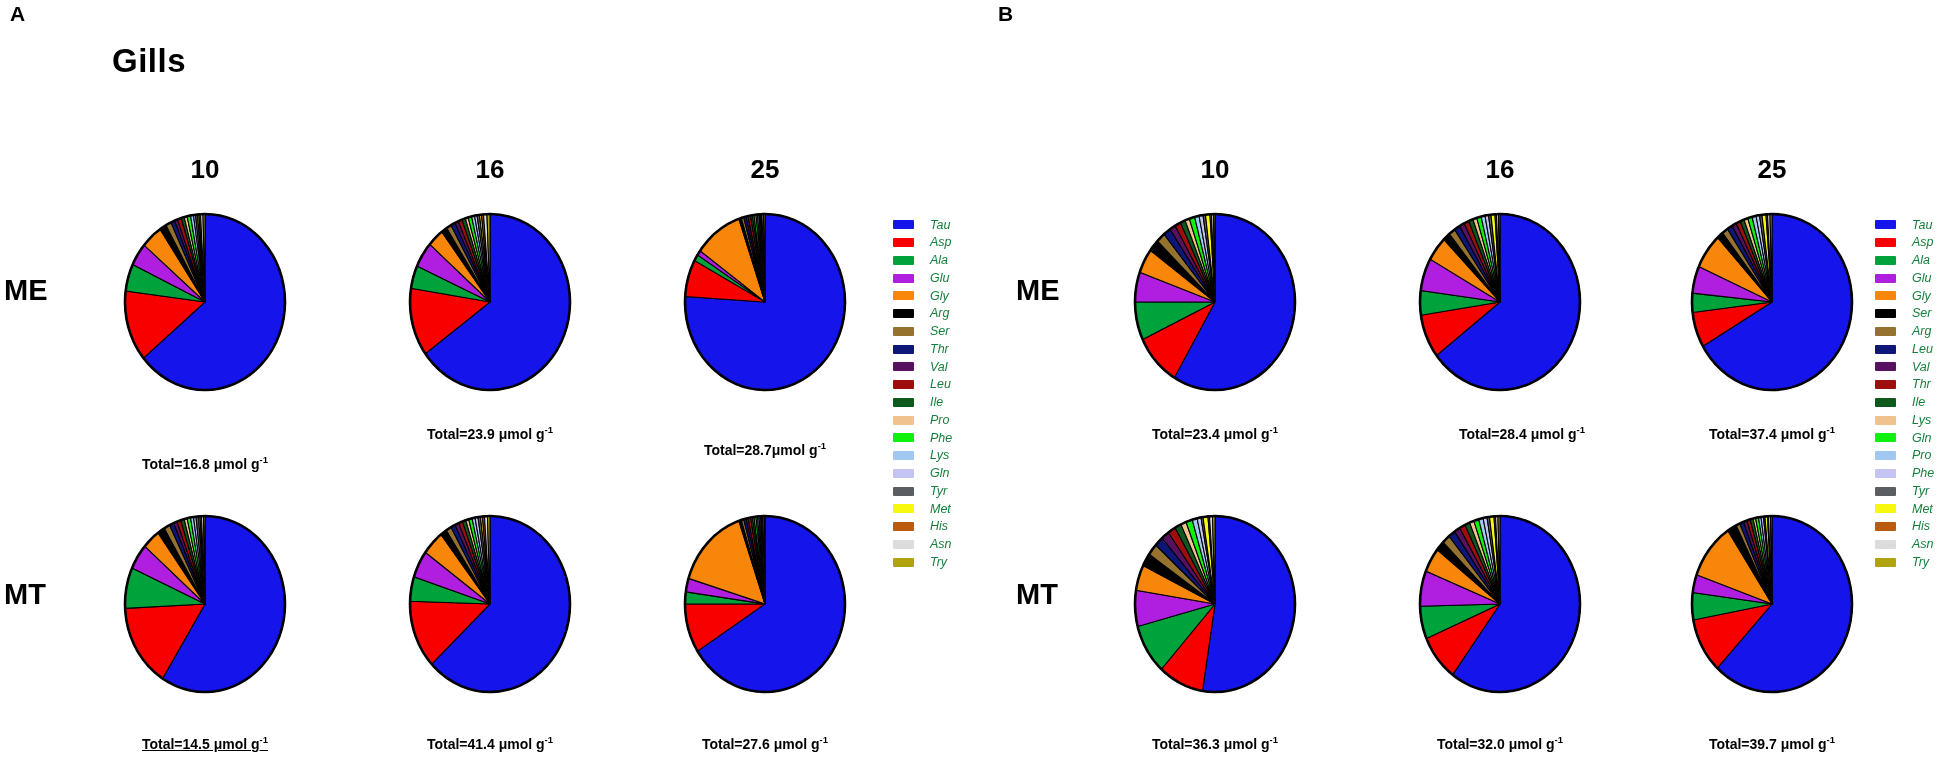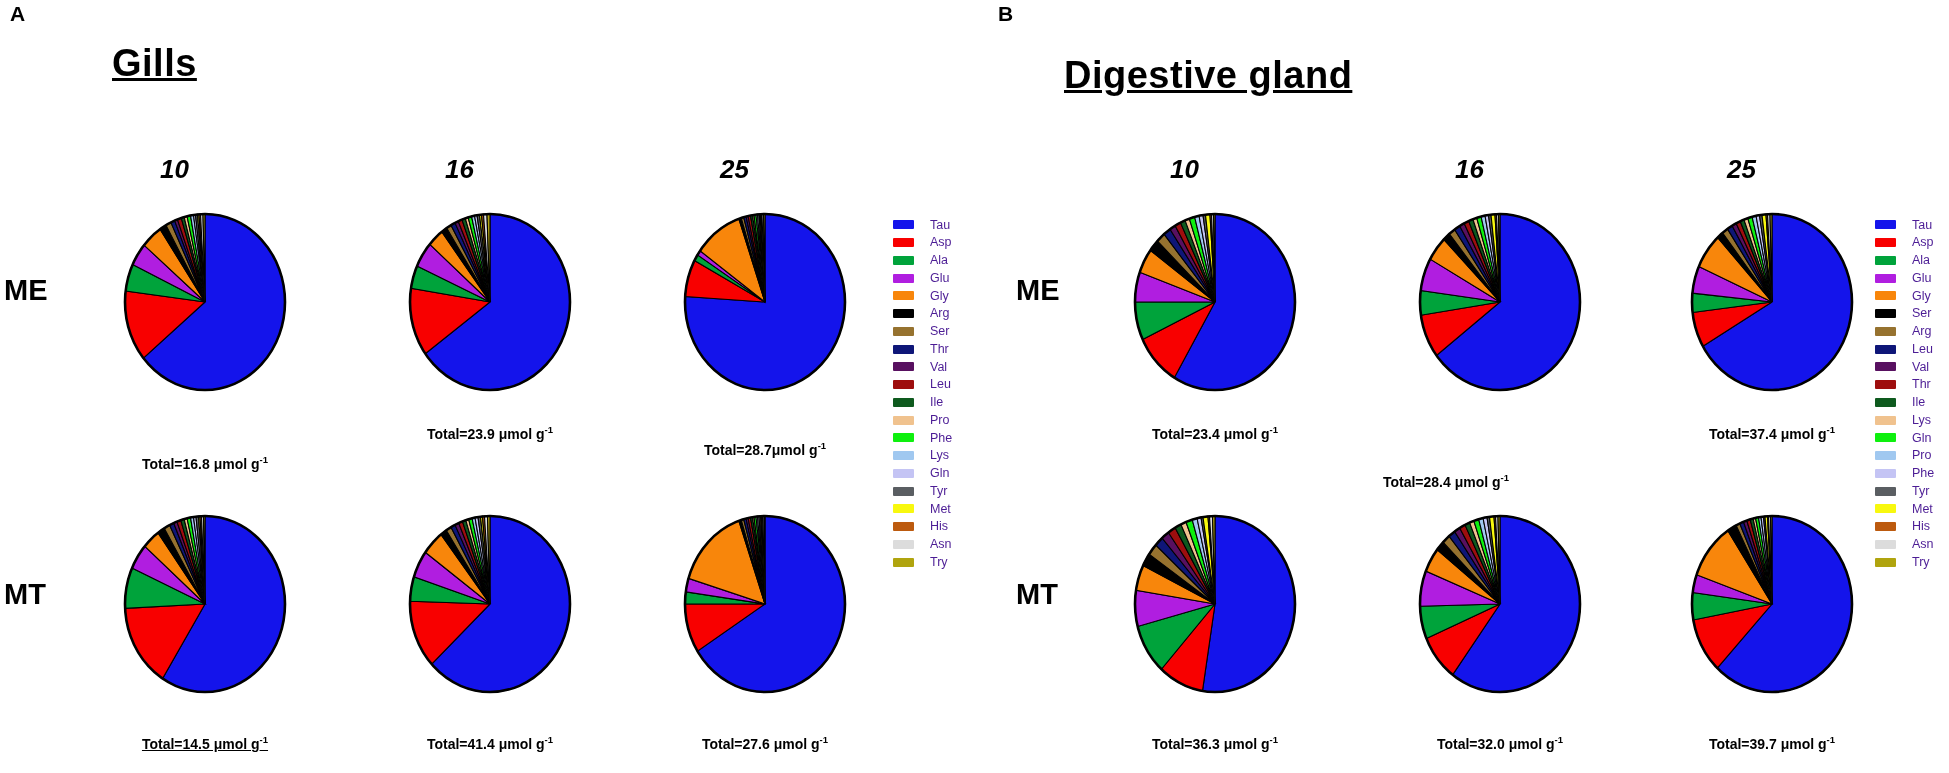--- a/index.html
+++ b/index.html
@@ -1,31 +1,31 @@
 <!DOCTYPE html>
 <html><head>
 <meta charset="utf-8">
 <style>
   html,body{margin:0;padding:0;background:#fff;}
   .canvas{
     position:relative;width:1949px;height:773px;background:#ffffff;
     font-family:"Liberation Sans",sans-serif;color:#000;overflow:hidden;
   }
   .panel-letter{position:absolute;font-size:21px;font-weight:bold;}
-  .panel-title{position:absolute;font-size:38px;font-weight:bold;letter-spacing:0.5px;text-decoration:underline;}
-  .temp-header{position:absolute;width:90px;font-size:26px;font-weight:bold;font-style:italic;}
+  .panel-title{position:absolute;font-size:33px;font-weight:bold;letter-spacing:0.5px;}
+  .temp-header{position:absolute;width:90px;text-align:center;font-size:26px;font-weight:bold;}
   .row-label{position:absolute;width:64px;text-align:left;font-size:29px;font-weight:bold;}
   .pie{position:absolute;width:180px;height:190px;}
   .pie svg{display:block;width:180px;height:190px;}
   .total{position:absolute;width:260px;text-align:center;font-size:14px;font-weight:bold;white-space:nowrap;}
   .total sup{font-size:9.5px;font-weight:bold;}
   .legend{position:absolute;width:75px;}
   .legend-row{display:flex;align-items:center;height:17.75px;}
   .legend-swatch{width:21px;height:9px;margin-right:16px;flex:0 0 auto;border-radius:1px;}
-  .legend-label{font-size:12.5px;color:#4c1d95;line-height:1;}
+  .legend-label{font-size:12.5px;color:#15803d;line-height:1;font-style:italic;}
 </style>
 </head>
 <body>
 
 <div class="canvas">
 
   <div class="panel-letter" style="left:10px;top:2px;">A</div>
   <div class="panel-title" style="left:112px;top:42px;">Gills</div>
 
   <div class="temp-header" style="left:160px;top:154px;">10</div>
@@ -270,21 +270,20 @@
         <span class="legend-swatch" style="background: rgb(220, 220, 220);"></span>
         <span class="legend-label">Asn</span>
       </div>
       <div class="legend-row">
         <span class="legend-swatch" style="background: rgb(176, 164, 14);"></span>
         <span class="legend-label">Try</span>
       </div>
     </div>
 
   <div class="panel-letter" style="left:998px;top:2px;">B</div>
-  <div class="panel-title" style="left:1064px;top:54px;">Digestive gland</div>
 
   <div class="temp-header" style="left:1170px;top:154px;">10</div>
   <div class="temp-header" style="left:1455px;top:154px;">16</div>
   <div class="temp-header" style="left:1727px;top:154px;">25</div>
 
   <div class="row-label" style="left:1016px;top:274px;">ME</div>
   <div class="row-label" style="left:1016px;top:578px;">MT</div>
 
   <div class="pie" style="left:1125px;top:207px;">
       <svg class="pie-svg" viewBox="0 0 180 190">
@@ -431,21 +430,21 @@
         <path d="M90,95 L81.47,7.50 A80,88 0 0 1 82.97,7.34 Z" fill="#5A5E62" stroke="#000" stroke-width="1.1"></path>
         <path d="M90,95 L82.97,7.34 A80,88 0 0 1 85.48,7.14 Z" fill="#F8F80E" stroke="#000" stroke-width="1.1"></path>
         <path d="M90,95 L85.48,7.14 A80,88 0 0 1 86.48,7.09 Z" fill="#BC5A0E" stroke="#000" stroke-width="1.1"></path>
         <path d="M90,95 L86.48,7.09 A80,88 0 0 1 88.49,7.02 Z" fill="#DCDCDC" stroke="#000" stroke-width="1.1"></path>
         <path d="M90,95 L88.49,7.02 A80,88 0 0 1 90.00,7.00 Z" fill="#B0A40E" stroke="#000" stroke-width="1.1"></path>
         <ellipse cx="90" cy="95" rx="80" ry="88" fill="none" stroke="#000" stroke-width="2.6"></ellipse>
       </svg>
     </div>
 
   <div class="total" style="left:1085px;top:424px;"><span>Total=23.4 μmol g</span><sup>-1</sup></div>
-  <div class="total" style="left:1316px;top:424px;margin-top:48px;"><span>Total=28.4 μmol g</span><sup>-1</sup></div>
+  <div class="total" style="left:1392px;top:424px;"><span>Total=28.4 μmol g</span><sup>-1</sup></div>
   <div class="total" style="left:1642px;top:424px;"><span>Total=37.4 μmol g</span><sup>-1</sup></div>
   <div class="total" style="left:1085px;top:734px;"><span>Total=36.3 μmol g</span><sup>-1</sup></div>
   <div class="total" style="left:1370px;top:734px;"><span>Total=32.0 μmol g</span><sup>-1</sup></div>
   <div class="total" style="left:1642px;top:734px;"><span>Total=39.7 μmol g</span><sup>-1</sup></div>
 
   <div class="legend" style="left:1875px;top:216px;">
       <div class="legend-row">
         <span class="legend-swatch" style="background: rgb(20, 20, 235);"></span>
         <span class="legend-label">Tau</span>
       </div>

